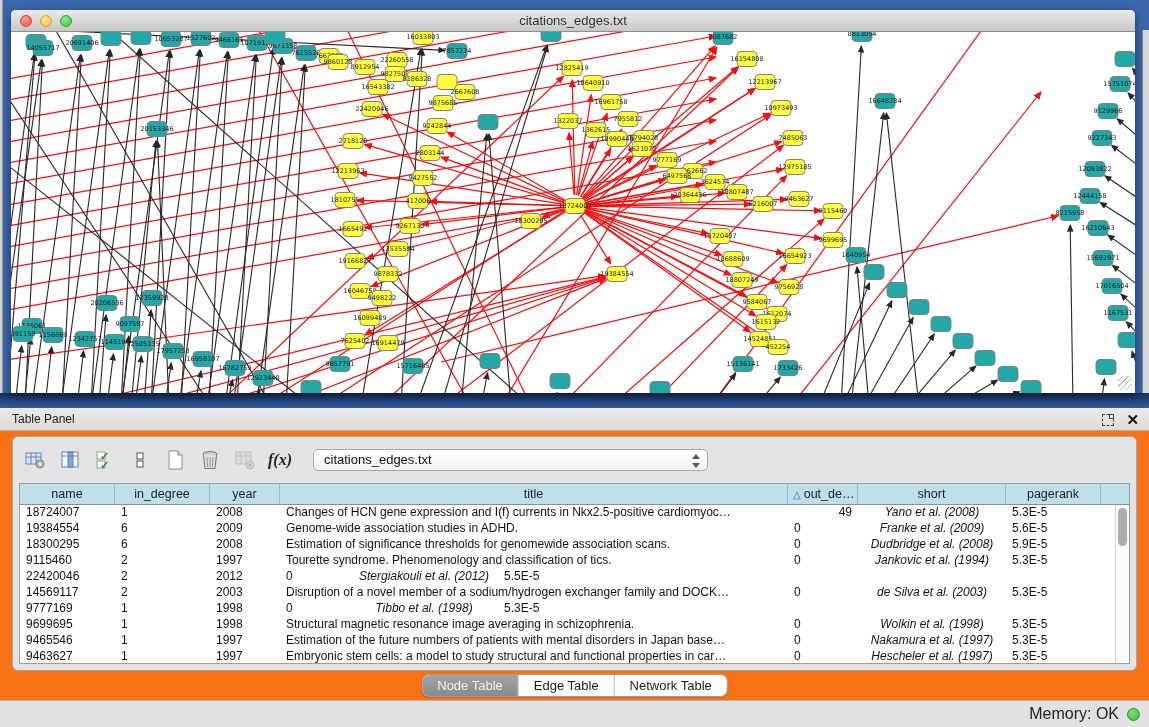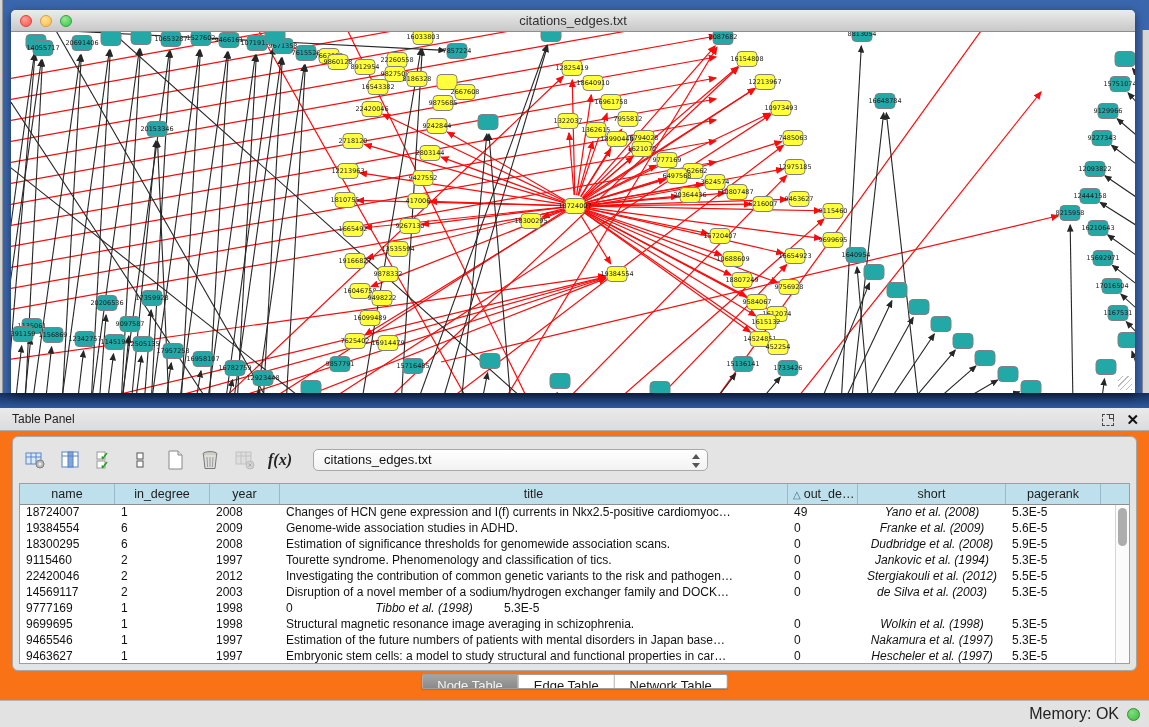--- a/index.html
+++ b/index.html
@@ -55,22 +55,22 @@
         border-right:1px solid #95bbca; overflow:hidden; white-space:nowrap; flex:none; }
   .th.sorted { text-align:left; padding-left:5px; }
   .th .tri { font-size:10px; color:#3f6f85; margin-right:3px; }
   .tbody { position:absolute; left:0; right:14px; top:21px; bottom:0; overflow:hidden; }
   .tr { display:flex; height:16px; }
   .td { font-size:12px; line-height:15px; color:#111; padding:0 6px; white-space:nowrap; overflow:hidden; flex:none; }
   .td.center { text-align:center;font-style:italic; }
   .vscroll { position:absolute; right:0; top:21px; bottom:0; width:14px; background:#fbfbfb; border-left:1px solid #d5d5d5; }
   .vthumb { position:absolute; left:2px; top:3px; width:9px; height:38px; background:#adadad; border-radius:5px; }
 
-  .seg { position:absolute; left:50%; transform:translateX(-50%); top:266px; height:15px; display:flex;
-         border:1px solid #9f9f9f; border-radius:2px; overflow:hidden; background:#fff;
+  .seg { position:absolute; left:50%; transform:translateX(-50%); top:266px; height:23px; display:flex;
+         border:1px solid #9f9f9f; border-radius:7px; overflow:hidden; background:#fff;
          box-shadow:0 1px 1px rgba(0,0,0,.15); }
   .seg-btn { font-size:13px; line-height:21px; padding:0 15px; color:#1a1a1a; border-left:1px solid #b5b5b5; }
   .seg-btn:first-child { border-left:none; }
   .seg-btn.sel { background:linear-gradient(#a4a4a4,#8a8a8a); color:#f4f4f4; }
 
   .statusbar { position:absolute; left:0; right:0; top:292px; height:27px; background:#e2e2e2; border-top:1px solid #b3b3b3; }
   .mem { position:absolute; right:30px; top:0; font-size:16px; line-height:26px; color:#222; }
   .memdot { position:absolute; right:9px; top:7px; width:13px; height:13px; border-radius:50%;
             background:radial-gradient(circle at 35% 30%, #7fe07f, #3bb93b); border:1px solid #2f8f2f; }
 </style>
@@ -857,21 +857,21 @@
           <div class="th sorted" style="width: 70px;"><span class="tri">△</span>out_de…</div>
           <div class="th" style="width: 148px;">short</div>
           <div class="th" style="width: 95px;">pagerank</div>
         </div>
       <div class="tbody" id="tbody">
           <div class="tr">
             <div class="td" style="width: 95px;">18724007</div>
             <div class="td" style="width: 95px;">1</div>
             <div class="td" style="width: 70px;">2008</div>
             <div class="td" style="width: 508px;">Changes of HCN gene expression and I(f) currents in Nkx2.5-positive cardiomyoc…</div>
-            <div class="td" style="width: 70px;">49</div>
+            <div class="td" style="width: 70px; text-align: right;">49</div>
             <div class="td center" style="width: 148px;">Yano et al. (2008)</div>
             <div class="td" style="width: 95px;">5.3E-5</div>
           </div>
           <div class="tr">
             <div class="td" style="width: 95px;">19384554</div>
             <div class="td" style="width: 95px;">6</div>
             <div class="td" style="width: 70px;">2009</div>
             <div class="td" style="width: 508px;">Genome-wide association studies in ADHD.</div>
             <div class="td" style="width: 70px;">0</div>
             <div class="td center" style="width: 148px;">Franke et al. (2009)</div>
@@ -892,21 +892,20 @@
             <div class="td" style="width: 70px;">1997</div>
             <div class="td" style="width: 508px;">Tourette syndrome. Phenomenology and classification of tics.</div>
             <div class="td" style="width: 70px;">0</div>
             <div class="td center" style="width: 148px;">Jankovic et al. (1994)</div>
             <div class="td" style="width: 95px;">5.3E-5</div>
           </div>
           <div class="tr">
             <div class="td" style="width: 95px;">22420046</div>
             <div class="td" style="width: 95px;">2</div>
             <div class="td" style="width: 70px;">2012</div>
-            <div class="td" style="width: 508px;">Investigating the contribution of common genetic variants to the risk and pathogen…</div>
             <div class="td" style="width: 70px;">0</div>
             <div class="td center" style="width: 148px;">Stergiakouli et al. (2012)</div>
             <div class="td" style="width: 95px;">5.5E-5</div>
           </div>
           <div class="tr">
             <div class="td" style="width: 95px;">14569117</div>
             <div class="td" style="width: 95px;">2</div>
             <div class="td" style="width: 70px;">2003</div>
             <div class="td" style="width: 508px;">Disruption of a novel member of a sodium/hydrogen exchanger family and DOCK…</div>
             <div class="td" style="width: 70px;">0</div>

